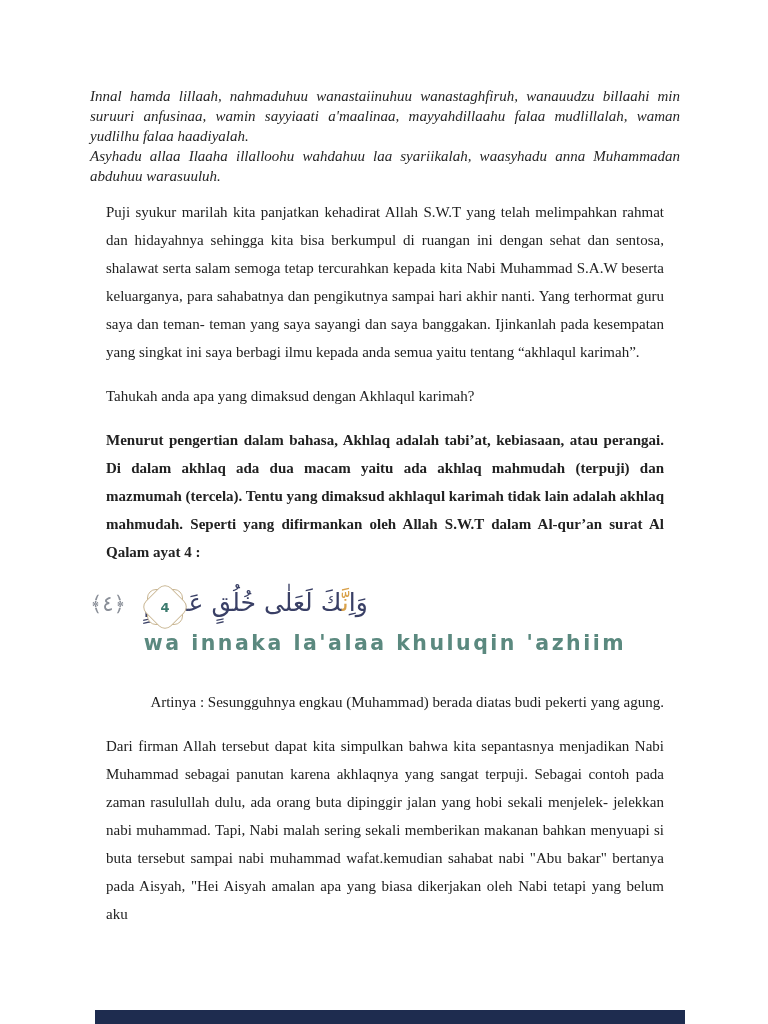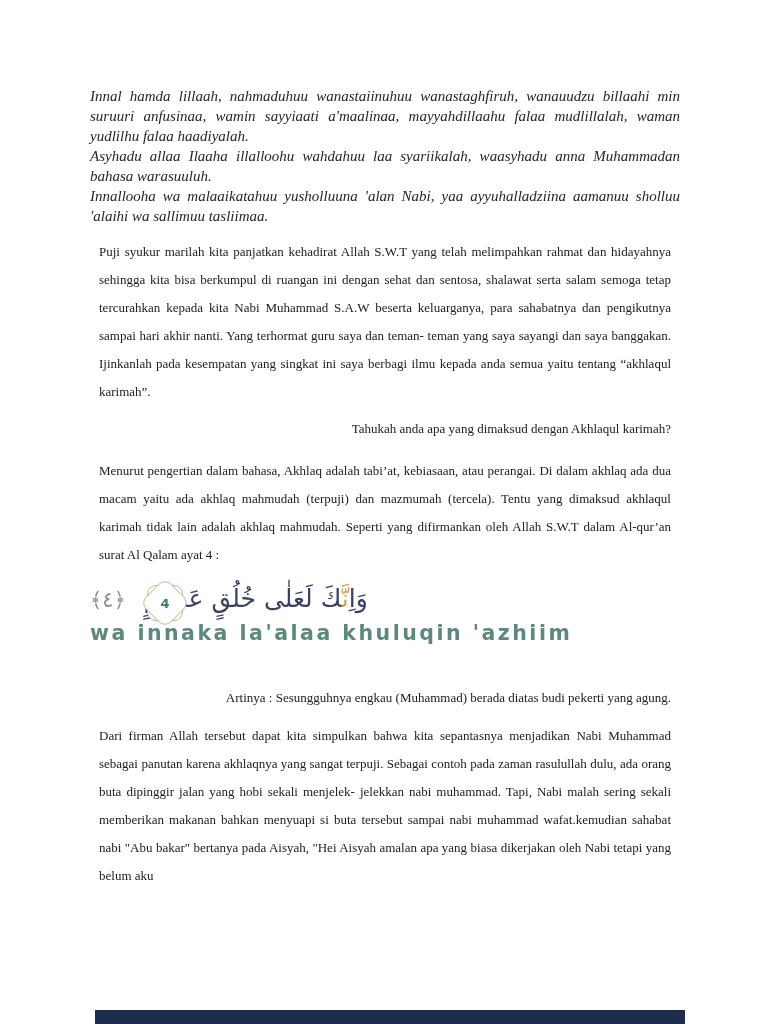--- a/index.html
+++ b/index.html
@@ -20,29 +20,29 @@
   .preamble p{
     margin:0;
     font-style:italic;
     font-size:15px;
     line-height:20px;
     text-align:justify;
     color:#262626;
   }
   
   .body-par{
-    margin:9px;
-    font-size:13px;
+    margin:16px;
+    font-size:15px;
     line-height:28px;
     text-align:justify;
     color:#212121;
   }
   .par-1{margin-top:12px;}
-  .question{margin-top:6px;text-align:right;}
-  .par-2{margin-top:14px;}
+  .question{margin-top:6px;text-align:left;}
+  .par-2{margin-top:14px;font-weight:bold;}
   .translation{margin-top:14px;text-align:right;}
   .par-3{margin-top:10px;}
   
   .verse-figure{
     position:relative;
     margin-top:8px;
     height:92px;
   }
   .medallion{
     position:absolute;left:52px;top:2px;width:46px;height:46px;
@@ -71,20 +71,22 @@
     color:var(--arabic-text,#3a4066);
     white-space:nowrap;
   }
   .arabic-line .hl{color:var(--arabic-highlight,#d9a14a);}
   .arabic-line .marker{
     color:var(--verse-marker,#8a8f98);
     font-size:21px;
     margin-right:10px; 
   }
   .transliteration{
+    margin-top:6px;
+    text-align:center;
     font-family:"DejaVu Sans", sans-serif;
     font-weight:bold;
     font-size:20.5px;
     letter-spacing:2.5px;
     color:var(--transliteration,#5b897f);
   }
   
   .bottom-bar{
     position:absolute;
     left:95px;bottom:0;width:590px;height:14px;
@@ -92,22 +94,21 @@
   }
 </style>
 </head>
 <body>
 
 <div class="page">
   <div class="content">
 
     <div class="preamble">
       <p>Innal hamda lillaah, nahmaduhuu wanastaiinuhuu wanastaghfiruh, wanauudzu billaahi min suruuri anfusinaa, wamin sayyiaati a'maalinaa, mayyahdillaahu falaa mudlillalah, waman yudlilhu falaa haadiyalah.</p>
-      <p>Asyhadu allaa Ilaaha illalloohu wahdahuu laa syariikalah, waasyhadu anna Muhammadan bahasa warasuuluh.</p>
-      <p>Innallooha wa malaaikatahuu yusholluuna 'alan Nabi, yaa ayyuhalladziina aamanuu sholluu 'alaihi wa sallimuu tasliimaa.</p>
+      <p>Asyhadu allaa Ilaaha illalloohu wahdahuu laa syariikalah, waasyhadu anna Muhammadan abduhuu warasuuluh.</p>
     </div>
 
     <p class="body-par par-1">Puji syukur marilah kita panjatkan kehadirat Allah S.W.T yang telah melimpahkan rahmat dan hidayahnya sehingga kita bisa berkumpul di ruangan ini dengan sehat dan sentosa, shalawat serta salam semoga tetap tercurahkan kepada kita Nabi Muhammad S.A.W beserta keluarganya, para sahabatnya dan pengikutnya sampai hari akhir nanti. Yang terhormat guru saya dan teman- teman yang saya sayangi dan saya banggakan. Ijinkanlah pada kesempatan yang singkat ini saya berbagi ilmu kepada anda semua yaitu tentang “akhlaqul karimah”.</p>
 
     <p class="body-par question">Tahukah anda apa yang dimaksud dengan Akhlaqul karimah?</p>
 
     <p class="body-par par-2">Menurut pengertian dalam bahasa, Akhlaq adalah tabi’at, kebiasaan, atau perangai. Di dalam akhlaq ada dua macam yaitu ada akhlaq mahmudah (terpuji) dan mazmumah (tercela). Tentu yang dimaksud akhlaqul karimah tidak lain adalah akhlaq mahmudah. Seperti yang difirmankan oleh Allah S.W.T dalam Al-qur’an surat Al Qalam ayat 4 :</p>
 
     <div class="verse-figure">
       <div class="medallion">

